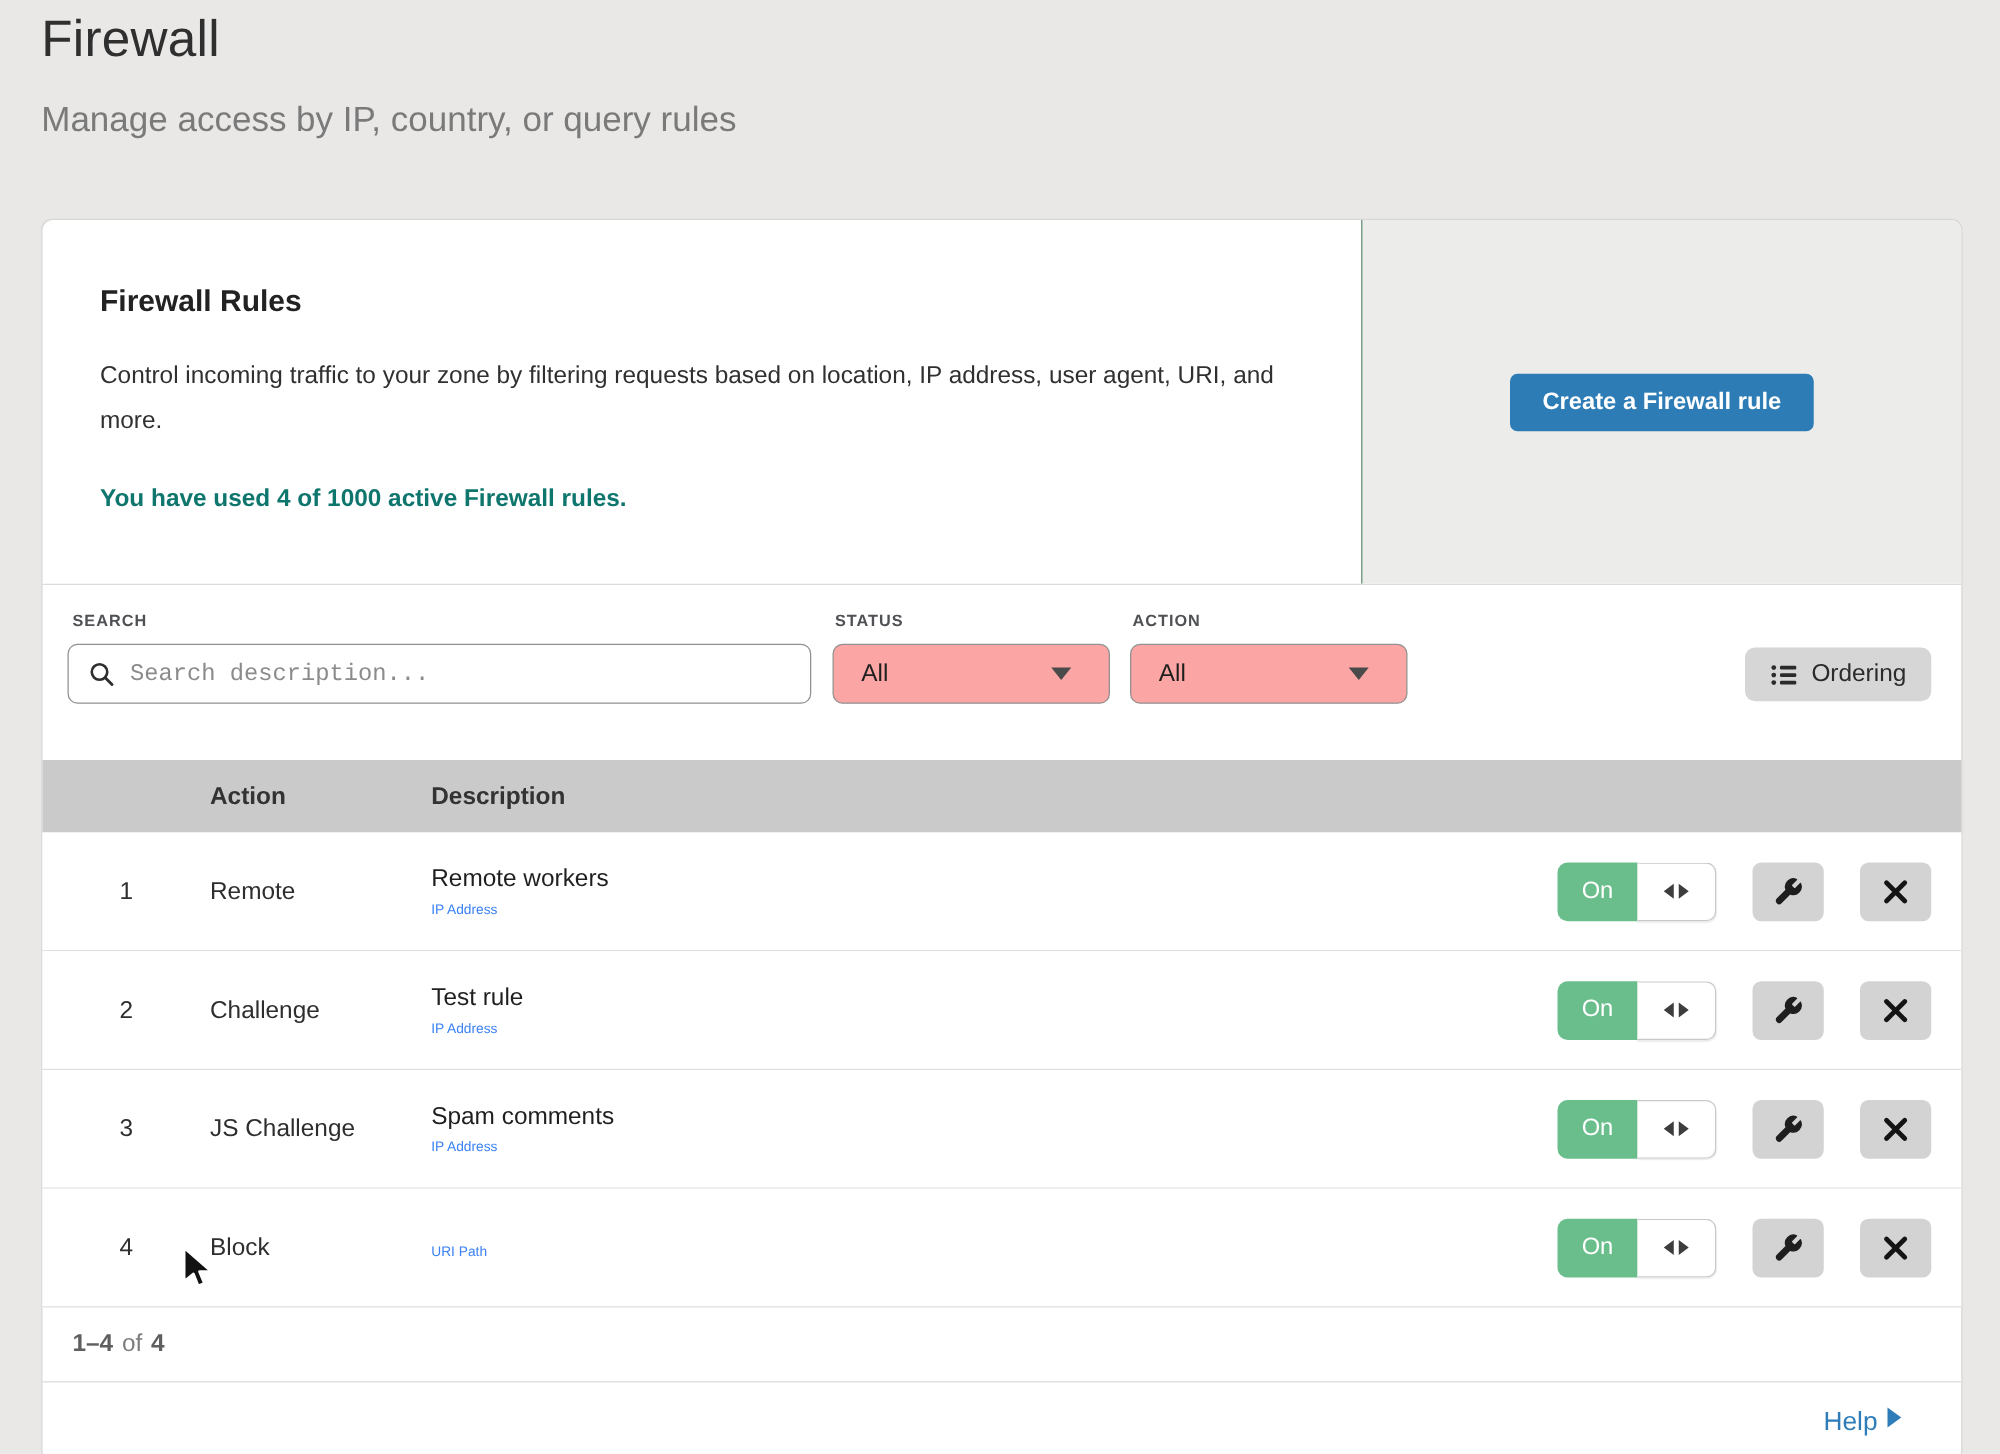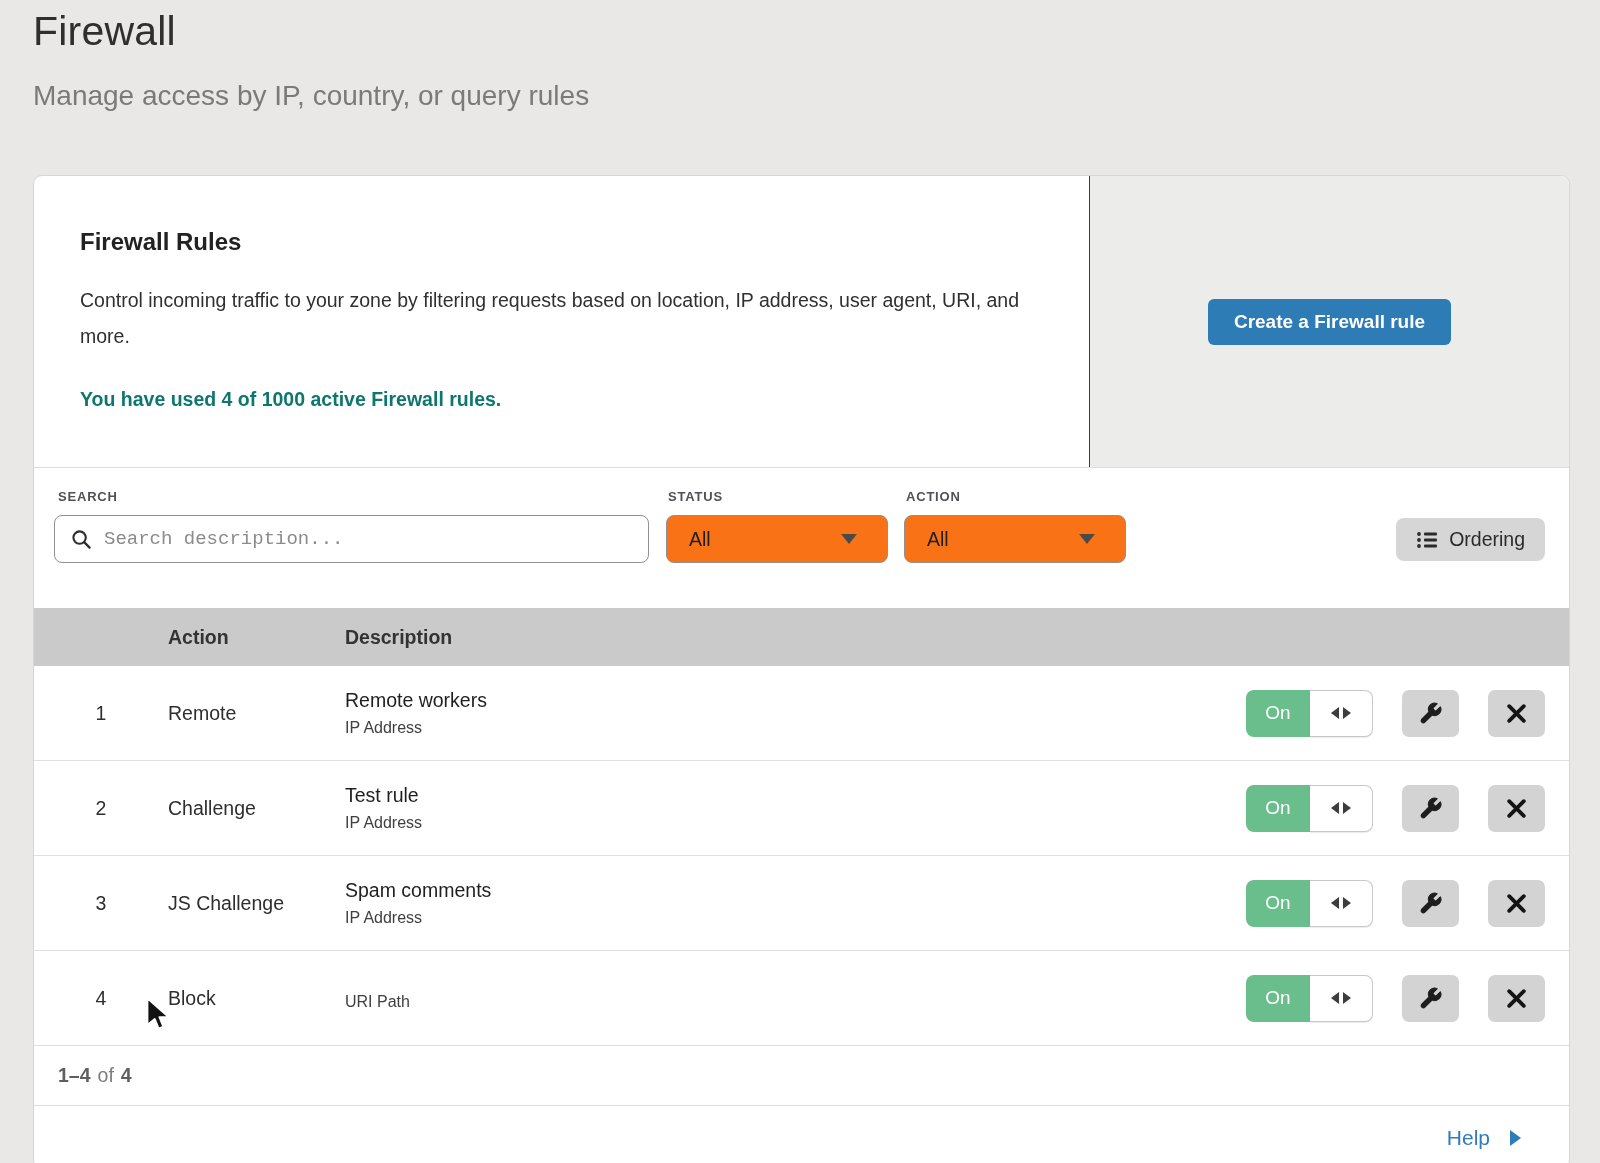--- a/index.html
+++ b/index.html
@@ -57,21 +57,21 @@
     border:1px solid #919191;border-radius:8px;background:#fff;
     display:flex;align-items:center;box-sizing:border-box;padding-left:16px;
   }
   .search-box input{
     border:none;outline:none;flex:1;font-size:19px;color:#333;
     font-family:Liberation Mono, monospace;background:transparent;margin-left:10px;
   }
   .search-box input::placeholder{color:#8b8b8b;}
   .select-box{
     position:absolute;top:47px;width:222px;height:48px;
-    border:1px solid #919191;border-radius:8px;background:#f97316;
+    border:1px solid #919191;border-radius:8px;background:#fca5a5;
     display:flex;align-items:center;justify-content:space-between;
     box-sizing:border-box;padding:0 30px 0 22px;cursor:pointer;
   }
   .sel-status{left:632px;}
   .sel-action{left:870px;}
   .select-value{font-size:19.5px;color:#1f1f1f;}
   .caret-down{
     width:0;height:0;border-left:8px solid transparent;border-right:8px solid transparent;
     border-top:10px solid #4a4a4a;
   }
@@ -92,21 +92,21 @@
   .th-desc{flex:1;font-size:19.5px;font-weight:700;color:#333;}
   .rows{position:absolute;left:0;top:490px;width:100%;}
   .row{
     height:95px;display:flex;align-items:center;border-bottom:1px solid #e0e0e0;
     box-sizing:border-box;background:#fff;
   }
   .cell-priority{width:134px;text-align:center;font-size:19.5px;color:#2e2e2e;}
   .cell-action{width:177px;font-size:19.5px;color:#2e2e2e;}
   .cell-desc{flex:1;}
   .desc-title{font-size:19.5px;color:#1f1f1f;}
-  .desc-sub{font-size:16px;color:#404040;margin-top:7px;}
+  .desc-sub{font-size:11px;color:#3b82f6;margin-top:7px;}
   .cell-controls{display:flex;align-items:center;gap:29px;margin-right:24px;}
   
   .toggle{display:flex;height:47px;cursor:pointer;}
   .toggle-on{
     width:64px;background:#6abe8c;color:#fff;font-size:19px;
     border-radius:8px 0 0 8px;display:flex;align-items:center;justify-content:center;
   }
   .toggle-off{
     width:63px;background:#fff;border:1px solid #c8c8c8;border-left:none;
     border-radius:0 8px 8px 0;display:flex;align-items:center;justify-content:center;
@@ -126,21 +126,21 @@
   }
   .pg-range{font-weight:700;color:#5f5f5f;}
   .pg-of{color:#7d7d7d;margin:0 7px;}
   .pg-total{font-weight:700;color:#5f5f5f;}
   .help-bar{
     position:absolute;left:0;top:930px;width:100%;height:64px;
     display:flex;align-items:center;justify-content:flex-end;
     padding-right:48px;box-sizing:border-box;
   }
   .help-link{
-    display:flex;align-items:center;gap:20px;cursor:pointer;text-decoration:none;
+    display:flex;gap:8px;cursor:pointer;text-decoration:none;
   }
   .help-link span{font-size:21px;color:#2e7cb8;}
   .help-arrow{
     width:0;height:0;border-top:8px solid transparent;border-bottom:8px solid transparent;
     border-left:11px solid #2e7cb8;
   }
   
   .cursor{position:absolute;left:145px;top:997px;pointer-events:none;}
 </style>
 </head>

